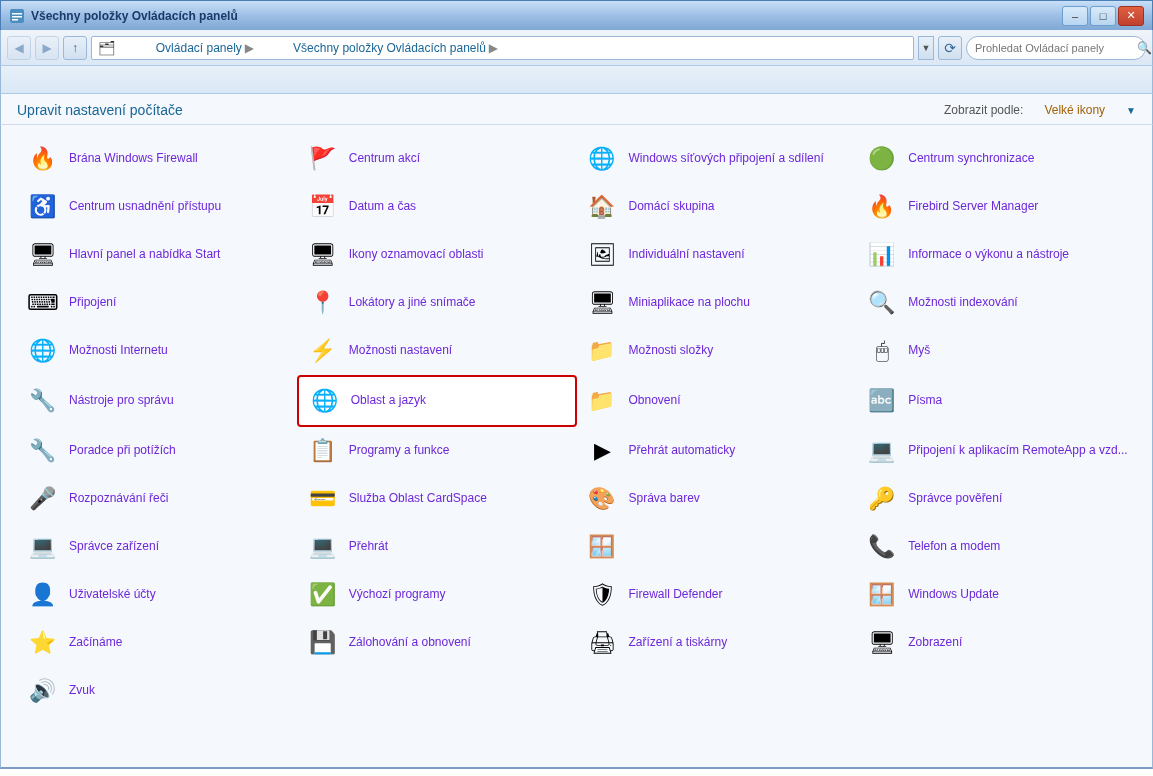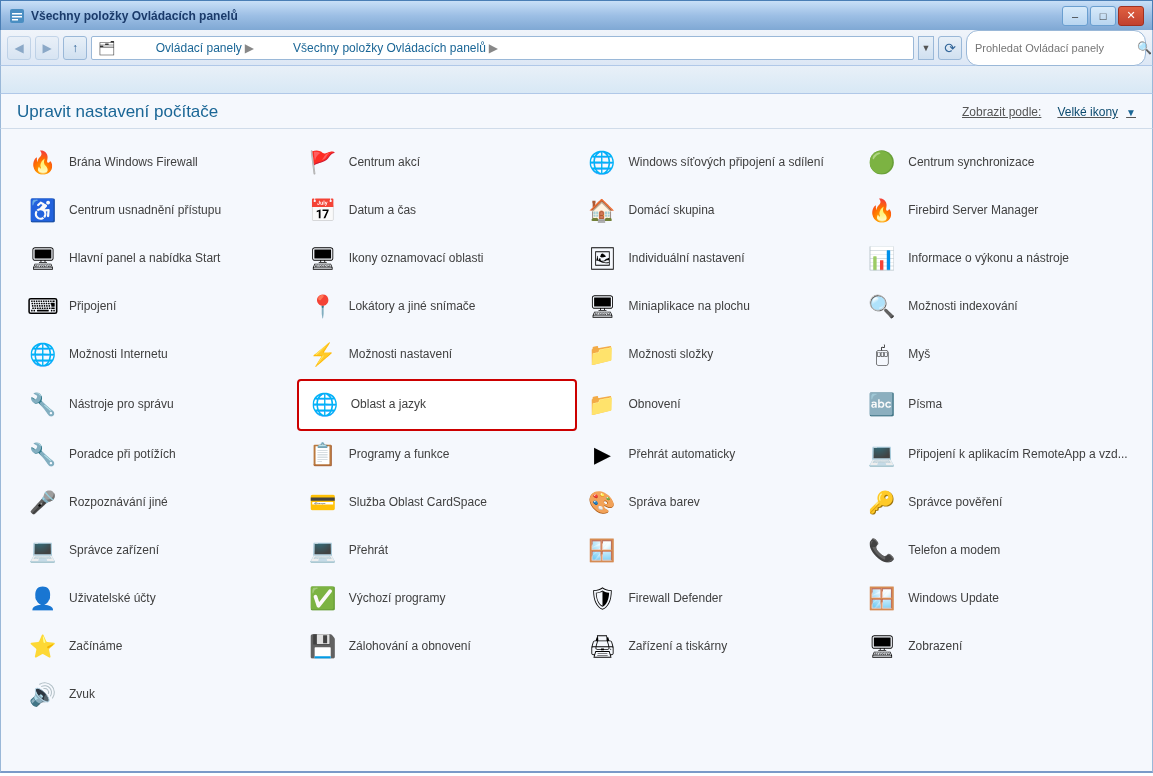--- a/index.html
+++ b/index.html
@@ -129,21 +129,21 @@
       background: linear-gradient(to bottom, #e8f0f8, #d0e0f0);
       display: flex;
       align-items: center;
       justify-content: center;
       cursor: pointer;
       font-size: 14px;
       color: #336699;
     }
     .search-box {
       width: 180px;
-      height: 36px;
+      height: 24px;
       border: 1px solid #9ab8d8;
       border-radius: 12px;
       background: white;
       display: flex;
       align-items: center;
       padding: 0 8px;
       gap: 20px;
     }
     .search-input {
       border: none;
@@ -177,37 +177,35 @@
       background: #f5f8fd;
       padding: 8px 16px 6px 16px;
       display: flex;
       align-items: center;
       justify-content: space-between;
       border-bottom: 1px solid #d0dcea;
       border-left: 1px solid #9ab8d8;
       border-right: 1px solid #9ab8d8;
     }
     .page-title {
-      font-size: 17px;
+      font-size: 14px;
       color: #1a6696;
       font-weight: normal;
     }
     .view-selector {
       display: flex;
       align-items: center;
-      gap: 8px;
+      gap: 21px;
       font-size: 12px;
       color: #555;
-      text-decoration: underline;
     }
     .view-link {
-      color: #0c4a6e;
+      color: #a16207;
       text-decoration: none;
       font-size: 12px;
-      margin-left: 8px;
     }
     .view-arrow { font-size: 10px; color: #1a6696; }
 
     
     .content {
       background: #f5f8fd;
       border-left: 1px solid #9ab8d8;
       border-right: 1px solid #9ab8d8;
       border-bottom: 2px solid #7a9ac8;
       padding: 10px 16px;
@@ -239,21 +237,21 @@
       width: 36px;
       height: 36px;
       min-width: 36px;
       margin-right: 8px;
       display: flex;
       align-items: center;
       justify-content: center;
       font-size: 22px;
     }
     .item-label {
-      color: #404040;
+      color: #6d28d9;
       font-size: 12px;
       line-height: 1.3;
       text-decoration: none;
     }
   </style>
 </head>
 <body>
 
 <div class="title-bar">
   <div class="title-bar-left">
@@ -412,21 +410,21 @@
       <div class="item">
         <span class="item-icon">▶</span>
         <span class="item-label">Přehrát automaticky</span>
       </div>
       <div class="item">
         <span class="item-icon">💻</span>
         <span class="item-label">Připojení k aplikacím RemoteApp a vzd...</span>
       </div>
       <div class="item">
         <span class="item-icon">🎤</span>
-        <span class="item-label">Rozpoznávání jiné</span>
+        <span class="item-label">Rozpoznávání řeči</span>
       </div>
       <div class="item">
         <span class="item-icon">💳</span>
         <span class="item-label">Služba Oblast CardSpace</span>
       </div>
       <div class="item">
         <span class="item-icon">🎨</span>
         <span class="item-label">Správa barev</span>
       </div>
       <div class="item">

